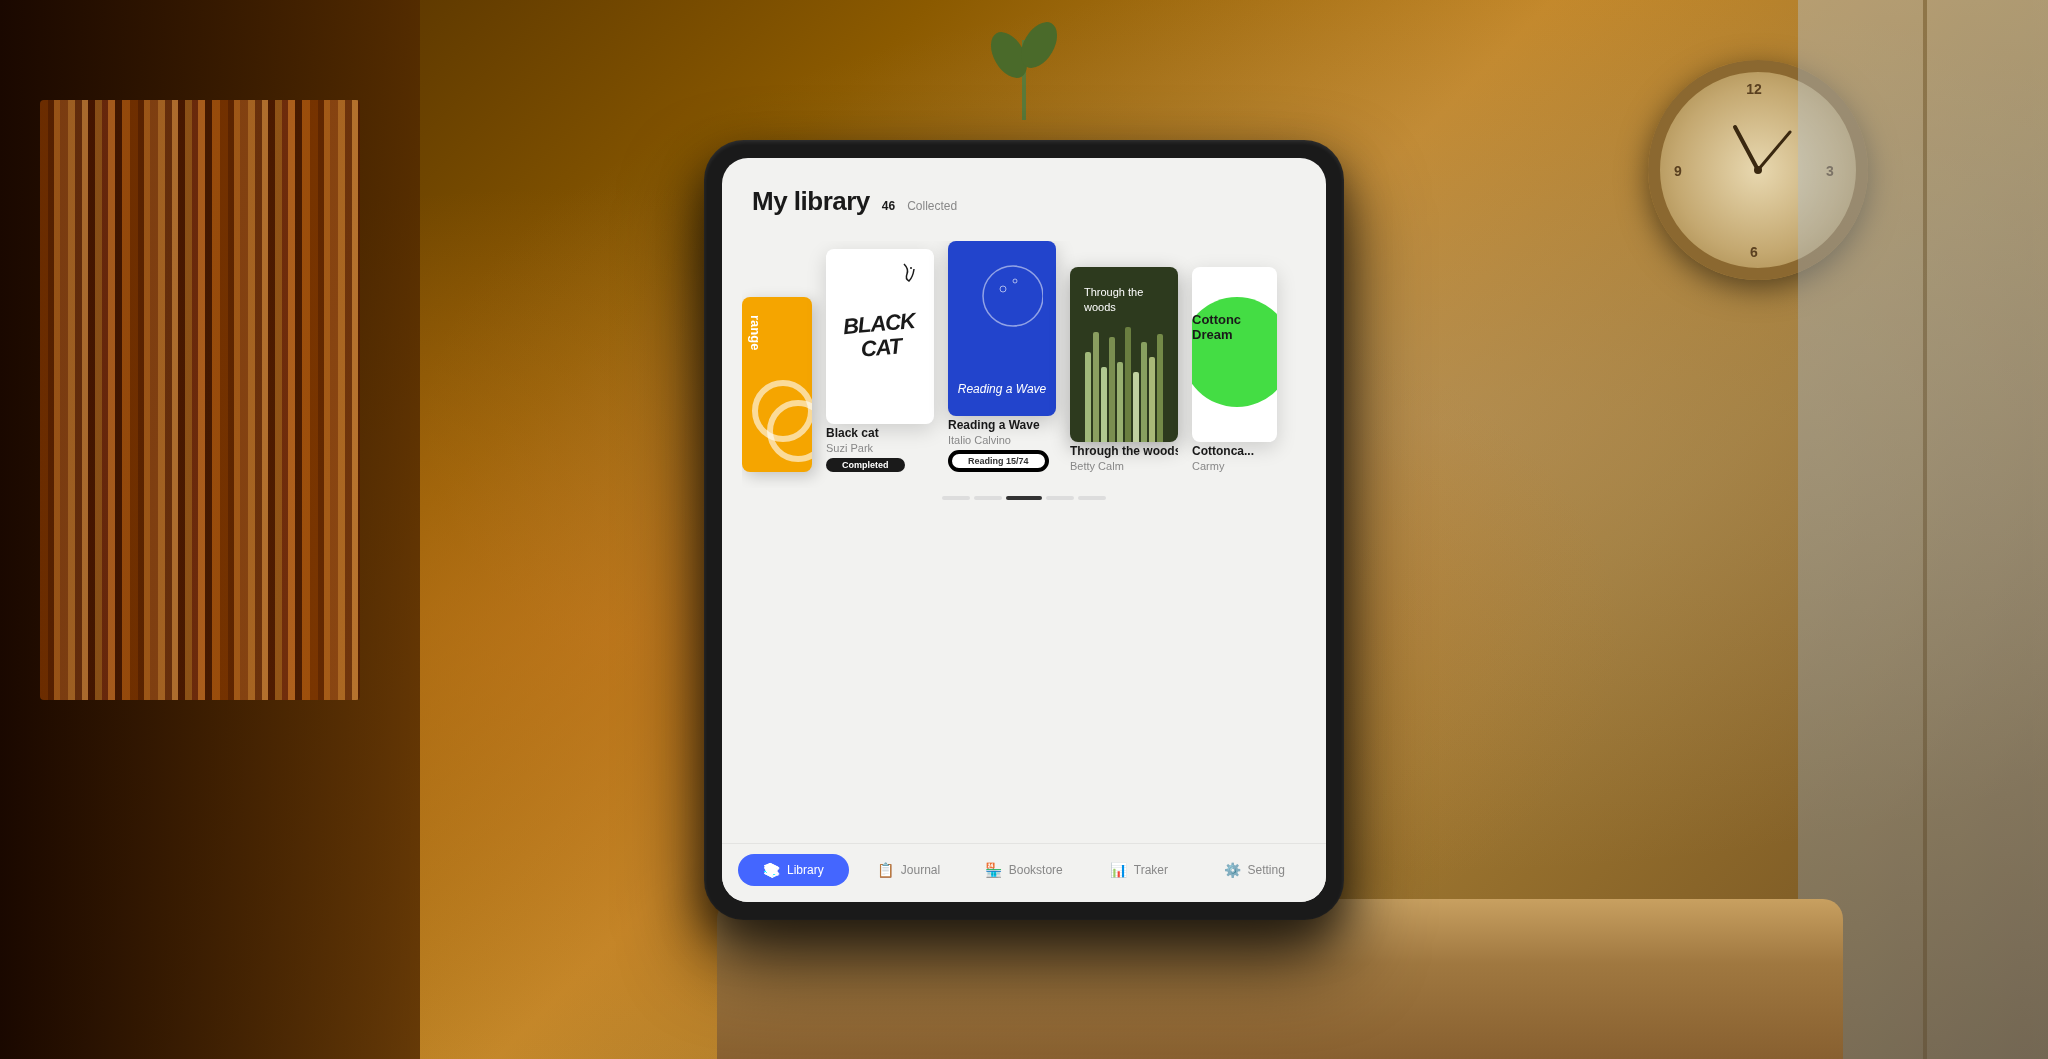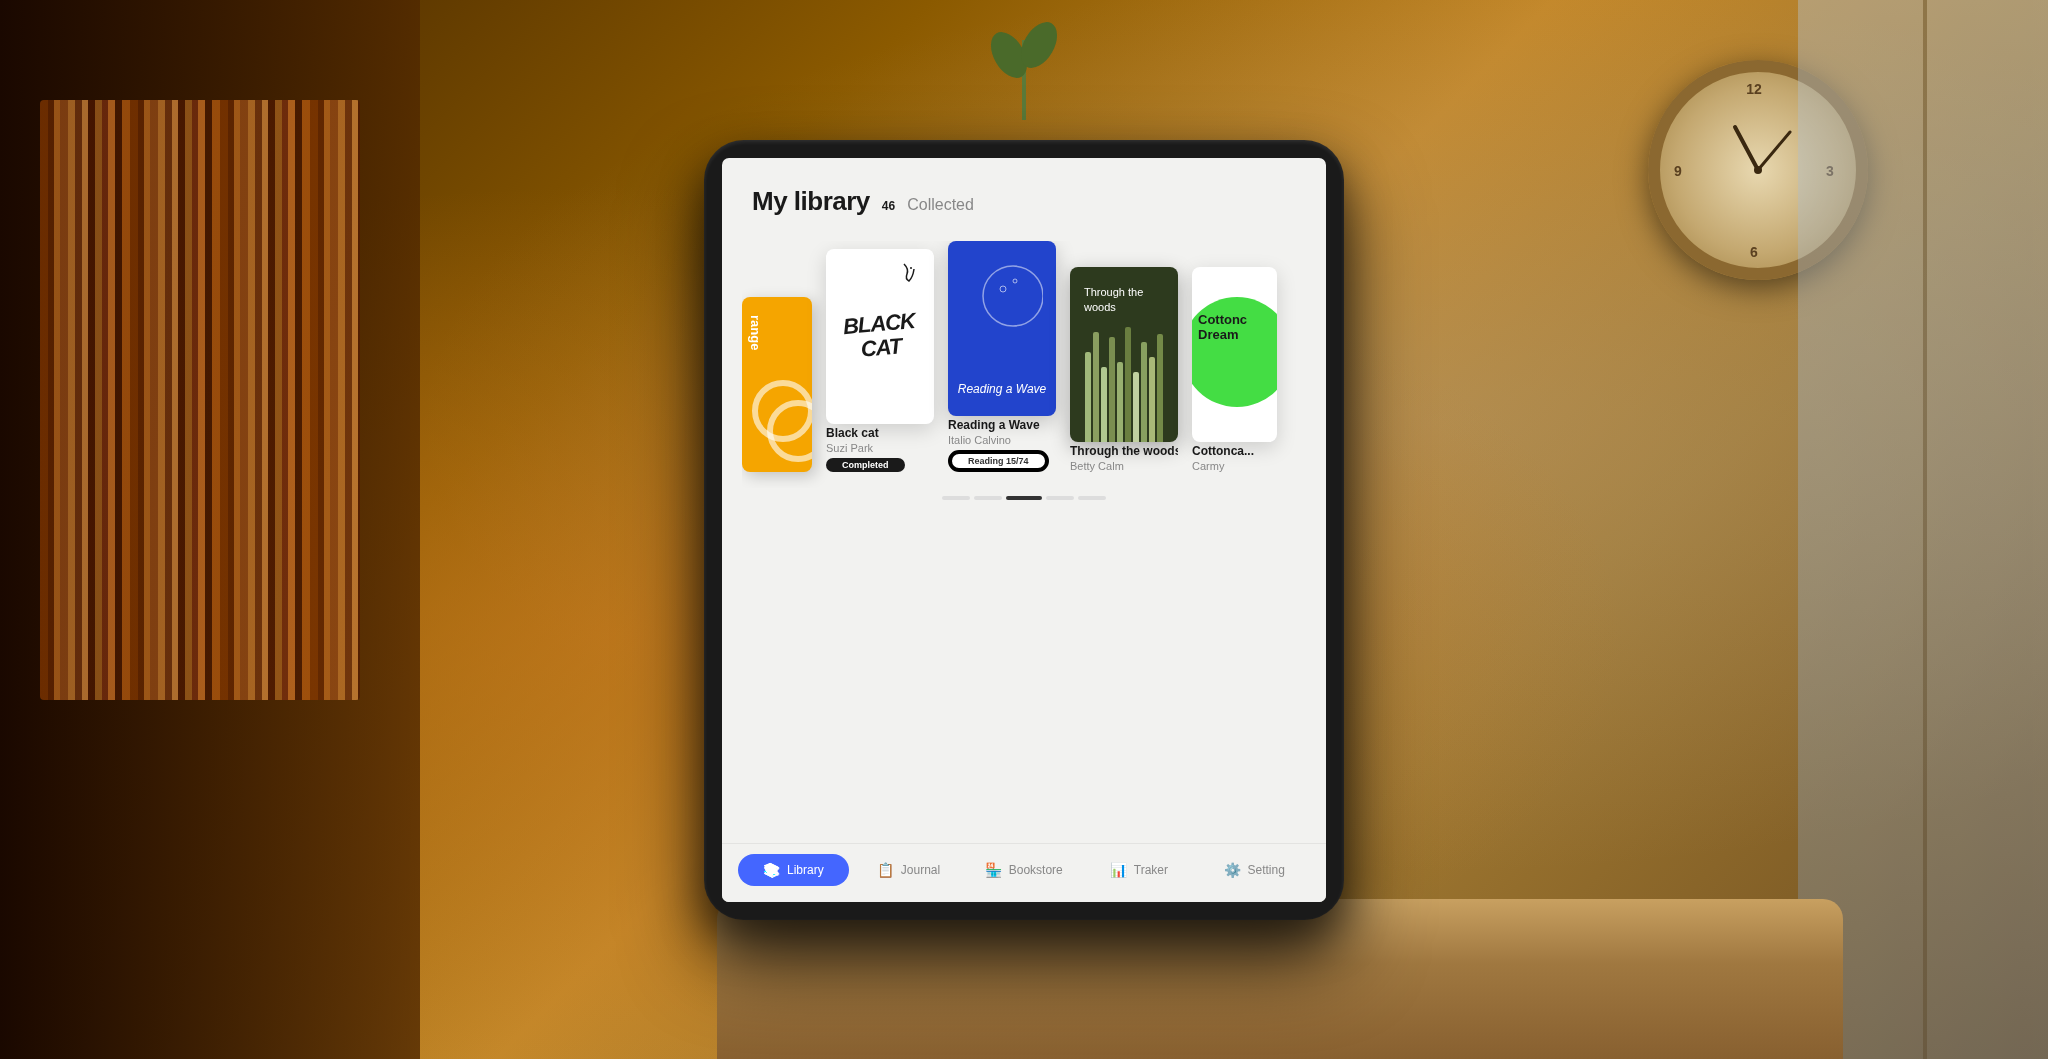--- a/index.html
+++ b/index.html
@@ -124,21 +124,21 @@
       box-shadow: 
         0 40px 80px rgba(0,0,0,0.7),
         0 20px 40px rgba(0,0,0,0.5),
         inset 0 2px 4px rgba(255,255,255,0.1);
     }
 
     .tablet-screen {
       width: 100%;
       height: 100%;
       background: #f2f2f0;
-      border-radius: 7px;
+      border-radius: 26px;
       overflow: hidden;
       display: flex;
       flex-direction: column;
     }
 
     
     .screen-header {
       padding: 28px 30px 16px;
       display: flex;
       align-items: baseline;
@@ -153,21 +153,21 @@
       letter-spacing: -0.5px;
     }
 
     .header-count {
       font-size: 12px;
       font-weight: 600;
       color: #1a1a1a;
     }
 
     .header-label {
-      font-size: 16px;
+      font-size: 12px;
       color: #888;
       font-weight: 400;
     }
 
     
     .books-area {
       flex: 1;
       overflow: hidden;
       padding: 8px 20px 0;
       display: flex;
@@ -350,21 +350,21 @@
       height: 110px;
       border-radius: 50%;
       background: #44dd44;
       top: 30px;
       left: -10px;
     }
 
     .cotton-text {
       position: absolute;
       top: 45px;
-      left: 6px;
+      left: 0;
       font-size: 13px;
       font-weight: 800;
       color: #1a1a1a;
       line-height: 1.2;
       z-index: 2;
     }
 
     
     .book-info {
       margin-top: 2px;

